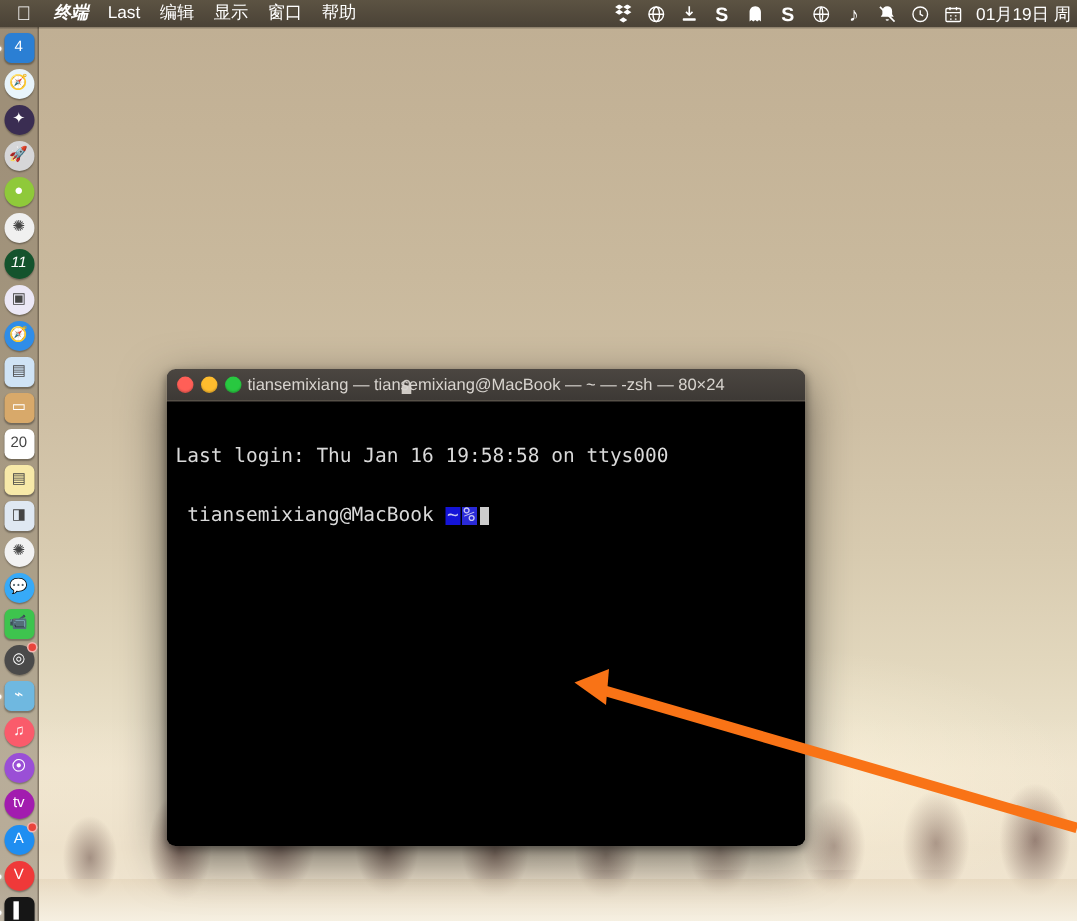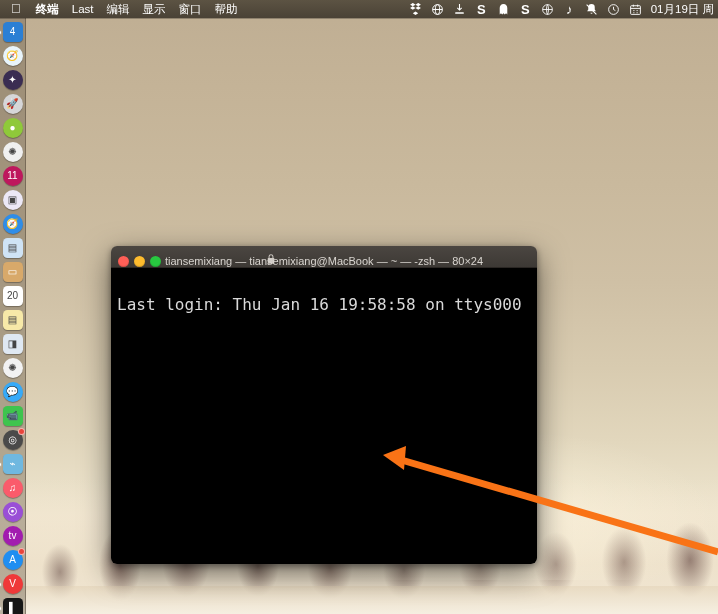--- a/index.html
+++ b/index.html
@@ -50,21 +50,21 @@
   #menubar {
     position:absolute; left:0; top:0; width:718px; height:18px;
     background:linear-gradient(to bottom,#5c5343,#4a4236);
     display:flex; align-items:center;
     color:#fff; font-size:11.5px;
     box-shadow:0 1px 0 rgba(0,0,0,.25);
     z-index:40;
   }
   #menubar-left { display:flex; align-items:center; gap:13px; padding-left:11px; }
   .menu-item { cursor:default; white-space:nowrap; line-height:18px; }
-  .menu-item.bold { font-weight:bold; }
+  .menu-item.bold { font-weight:bold;font-style:italic; }
   #apple-logo { font-size:13px; line-height:14px; padding-right:2px; }
   #menubar-right {
     margin-left:auto; display:flex; align-items:center; gap:7px; padding-right:4px;
   }
   .status-icon {
     display:inline-flex; align-items:center; justify-content:center;
     width:15px; height:15px; font-size:12px; line-height:15px; color:#fff;
   }
   .status-icon svg { display:block; }
   #clock { font-size:11.5px; white-space:nowrap; padding-left:1px; }
@@ -106,21 +106,21 @@
     position:absolute; left:111px; top:246px; width:426px; height:318px;
     border-radius:6px;
     box-shadow:0 10px 30px rgba(0,0,0,.55), 0 2px 6px rgba(0,0,0,.4);
     overflow:hidden;
     z-index:20;
   }
   #titlebar {
     height:22px; width:100%;
     background:linear-gradient(to bottom,#4b4641,#3d3935);
     border-bottom:1px solid #2b2724;
-    display:flex; align-items:flex-end; position:relative;
+    display:flex; align-items:center; position:relative;
     padding-left:7px;
   }
   .traffic {
     width:11px; height:11px; border-radius:50%; margin-right:5px;
     box-shadow:inset 0 -1px 1px rgba(0,0,0,.18);
   }
   #tl-close { background:#ff5f57; }
   #tl-min   { background:#febc2e; }
   #tl-max   { background:#28c840; }
   #title-text {
@@ -129,21 +129,21 @@
     pointer-events:none; white-space:nowrap;
   }
   #lock-icon {
     position:absolute; left:155px; top:5px;
     width:10px; height:12px; color:#cfcac4;
   }
   #term-body {
     width:100%; height:296px; background:#000;
     padding:4px 6px 0 6px;
     font-family:"DejaVu Sans Mono","Liberation Mono",monospace;
-    font-size:16px; line-height:13px; color:#d9d9d9;
+    font-size:13px; line-height:13px; color:#d9d9d9;
     white-space:pre;
   }
   .term-line { display:block; height:13px; }
   #prompt-line { display:flex; align-items:center; }
   .sel-block {
     display:inline-block; background:#1414d8; color:#c9c9f2;
     height:12px; line-height:12px; padding:0 1px;
   }
   .sel-block.b2 { background:#2a2ad8; margin-left:1px; }
   #cursor {
@@ -246,21 +246,21 @@
     <div class="dock-item" title="Rocket">
       <div class="dock-icon round" style="background: rgb(214, 214, 216); color: rgb(68, 68, 68);">🚀</div>
     </div>
     <div class="dock-item" title="Frog App">
       <div class="dock-icon round" style="background: rgb(143, 201, 58);">●</div>
     </div>
     <div class="dock-item" title="照片">
       <div class="dock-icon round" style="background: rgb(240, 240, 240); color: rgb(68, 68, 68);">✺</div>
     </div>
     <div class="dock-item" title="日历">
-      <div class="dock-icon round" style="background: #be185d;">11</div>
+      <div class="dock-icon round" style="background: #14532d; font-style: italic;">11</div>
     </div>
     <div class="dock-item" title="存储">
       <div class="dock-icon round" style="background: rgb(236, 232, 246); color: rgb(68, 68, 68);">▣</div>
     </div>
     <div class="dock-item" title="Safari">
       <div class="dock-icon round" style="background: rgb(47, 141, 232); color: rgb(68, 68, 68);">🧭</div>
     </div>
     <div class="dock-item" title="备忘录">
       <div class="dock-icon" style="background: rgb(207, 227, 245); color: rgb(68, 68, 68);">▤</div>
     </div>
@@ -324,20 +324,26 @@
     <span id="lock-icon">
       <svg width="10" height="12" viewBox="0 0 14 16" fill="#cfcac4">
         <path d="M3.6 6.5V4.6a3.4 3.4 0 016.8 0v1.9h1.1v8H2.5v-8zM5 6.5h4V4.6a2 2 0 10-4 0z"></path>
       </svg>
     </span>
     <span id="title-text">tiansemixiang — tiansemixiang@MacBook — ~ — -zsh — 80×24</span>
   </div>
 
   <div id="term-body">
     <span class="term-line">Last login: Thu Jan 16 19:58:58 on ttys000</span>
+    <span class="term-line" id="prompt-line">
+      <span> tiansemixiang@MacBook </span>
+      <span class="sel-block">~</span>
+      <span class="sel-block b2">%</span>
+      <span id="cursor"></span>
+    </span>
   </div>
 </div>
 
 <svg id="arrow-svg" viewBox="0 0 718 614">
   <g>
     <line id="arrow-shaft" x1="718" y1="552" x2="398" y2="459" stroke="#f97316" stroke-width="7" stroke-linecap="butt"></line>
     <polygon id="arrow-head" points="383,455 406,446 404,470" fill="#f97316"></polygon>
   </g>
 </svg>
 

